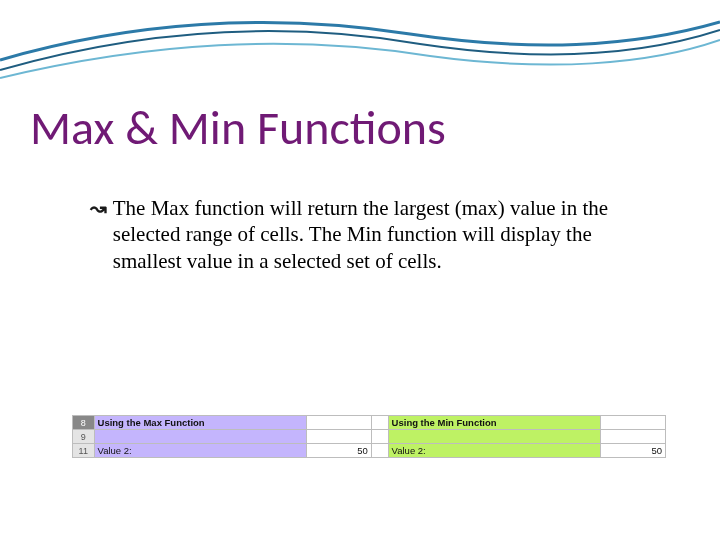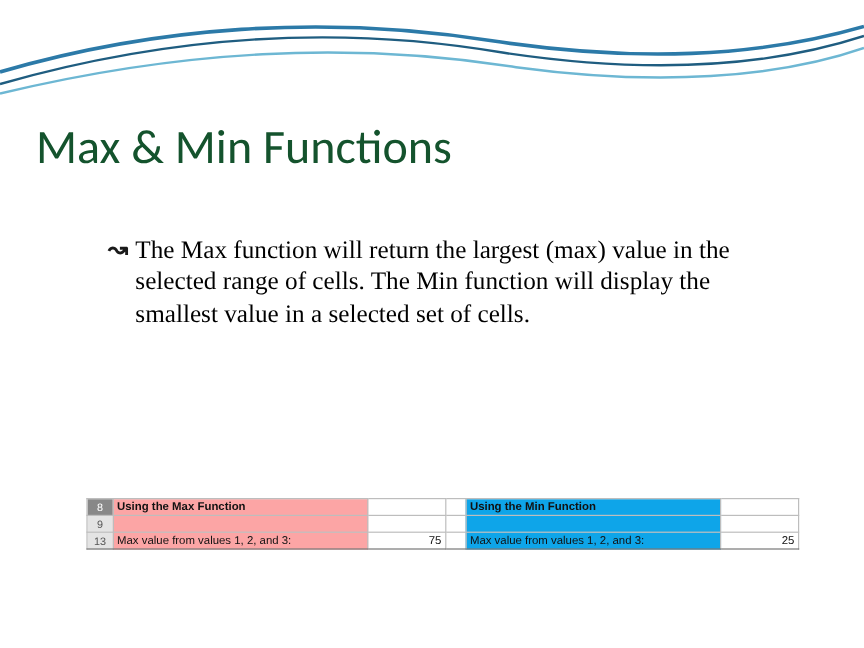--- a/index.html
+++ b/index.html
@@ -16,23 +16,23 @@
     top: 0;
     left: 0;
     width: 720px;
     height: 90px;
     pointer-events: none;
   }
   .slide-title {
     position: absolute;
     top: 98px;
     left: 30px;
-    font-size: 40px;
+    font-size: 48px;
     font-weight: normal;
-    color: #14532d;
+    color: #701a75;
     font-family: Calibri, 'Segoe UI', sans-serif;
   }
   .body-content {
     position: absolute;
     top: 195px;
     left: 90px;
     width: 540px;
     font-size: 21px;
     line-height: 1.25;
     color: #000;
@@ -74,24 +74,24 @@
     background: #e4e4e4;
     color: #555;
     text-align: center;
     width: 18px;
     font-size: 9px;
   }
   .excel-table .rowhdr.sel {
     background: #888;
     color: #fff;
   }
-  .excel-table .col-label { width: 178px; background: #fca5a5; margin-left: 32px; }
+  .excel-table .col-label { width: 178px; background: #c4b5fd; margin-left: 32px; }
   .excel-table .col-val1  { width: 54px;  background: #fff; text-align: right; }
   .excel-table .col-spacer{ width: 14px;  background: #fff; border-left:1px solid #bdbdbd; border-right:1px solid #bdbdbd;}
-  .excel-table .col-label2{ width: 178px; background: #0ea5e9; }
+  .excel-table .col-label2{ width: 178px; background: #bef264; }
   .excel-table .col-val2  { width: 54px;  background: #fff; text-align: right; }
   .excel-table .section-title { font-weight: bold; }
   .excel-table .toprow td { border-top: 1px solid #bdbdbd; }
   .excel-table tr.bottomrow td { border-bottom: 1.5px solid #777; }
 </style>
 </head>
 <body>
 
 <svg class="wave-decoration" viewBox="0 0 720 90" preserveAspectRatio="none">
   <path d="M0,55 C120,20 260,10 400,30 C520,48 620,45 720,20 L720,0 L0,0 Z" fill="#ffffff" stroke="none"></path>
@@ -123,23 +123,23 @@
       <td class="col-val2"></td>
     </tr>
     <tr>
       <td class="rowhdr">9</td>
       <td class="col-label"></td>
       <td class="col-val1"></td>
       <td class="col-spacer"></td>
       <td class="col-label2"></td>
       <td class="col-val2"></td>
     </tr>
-    <tr class="bottomrow">
-      <td class="rowhdr">13</td>
-      <td class="col-label">Max value from values 1, 2, and 3:</td>
-      <td class="col-val1">75</td>
+    <tr>
+      <td class="rowhdr">11</td>
+      <td class="col-label">Value 2:</td>
+      <td class="col-val1">50</td>
       <td class="col-spacer"></td>
-      <td class="col-label2">Max value from values 1, 2, and 3:</td>
-      <td class="col-val2">25</td>
+      <td class="col-label2">Value 2:</td>
+      <td class="col-val2">50</td>
     </tr>
   </tbody>
     </table>
 </div>
 
 </body></html>

